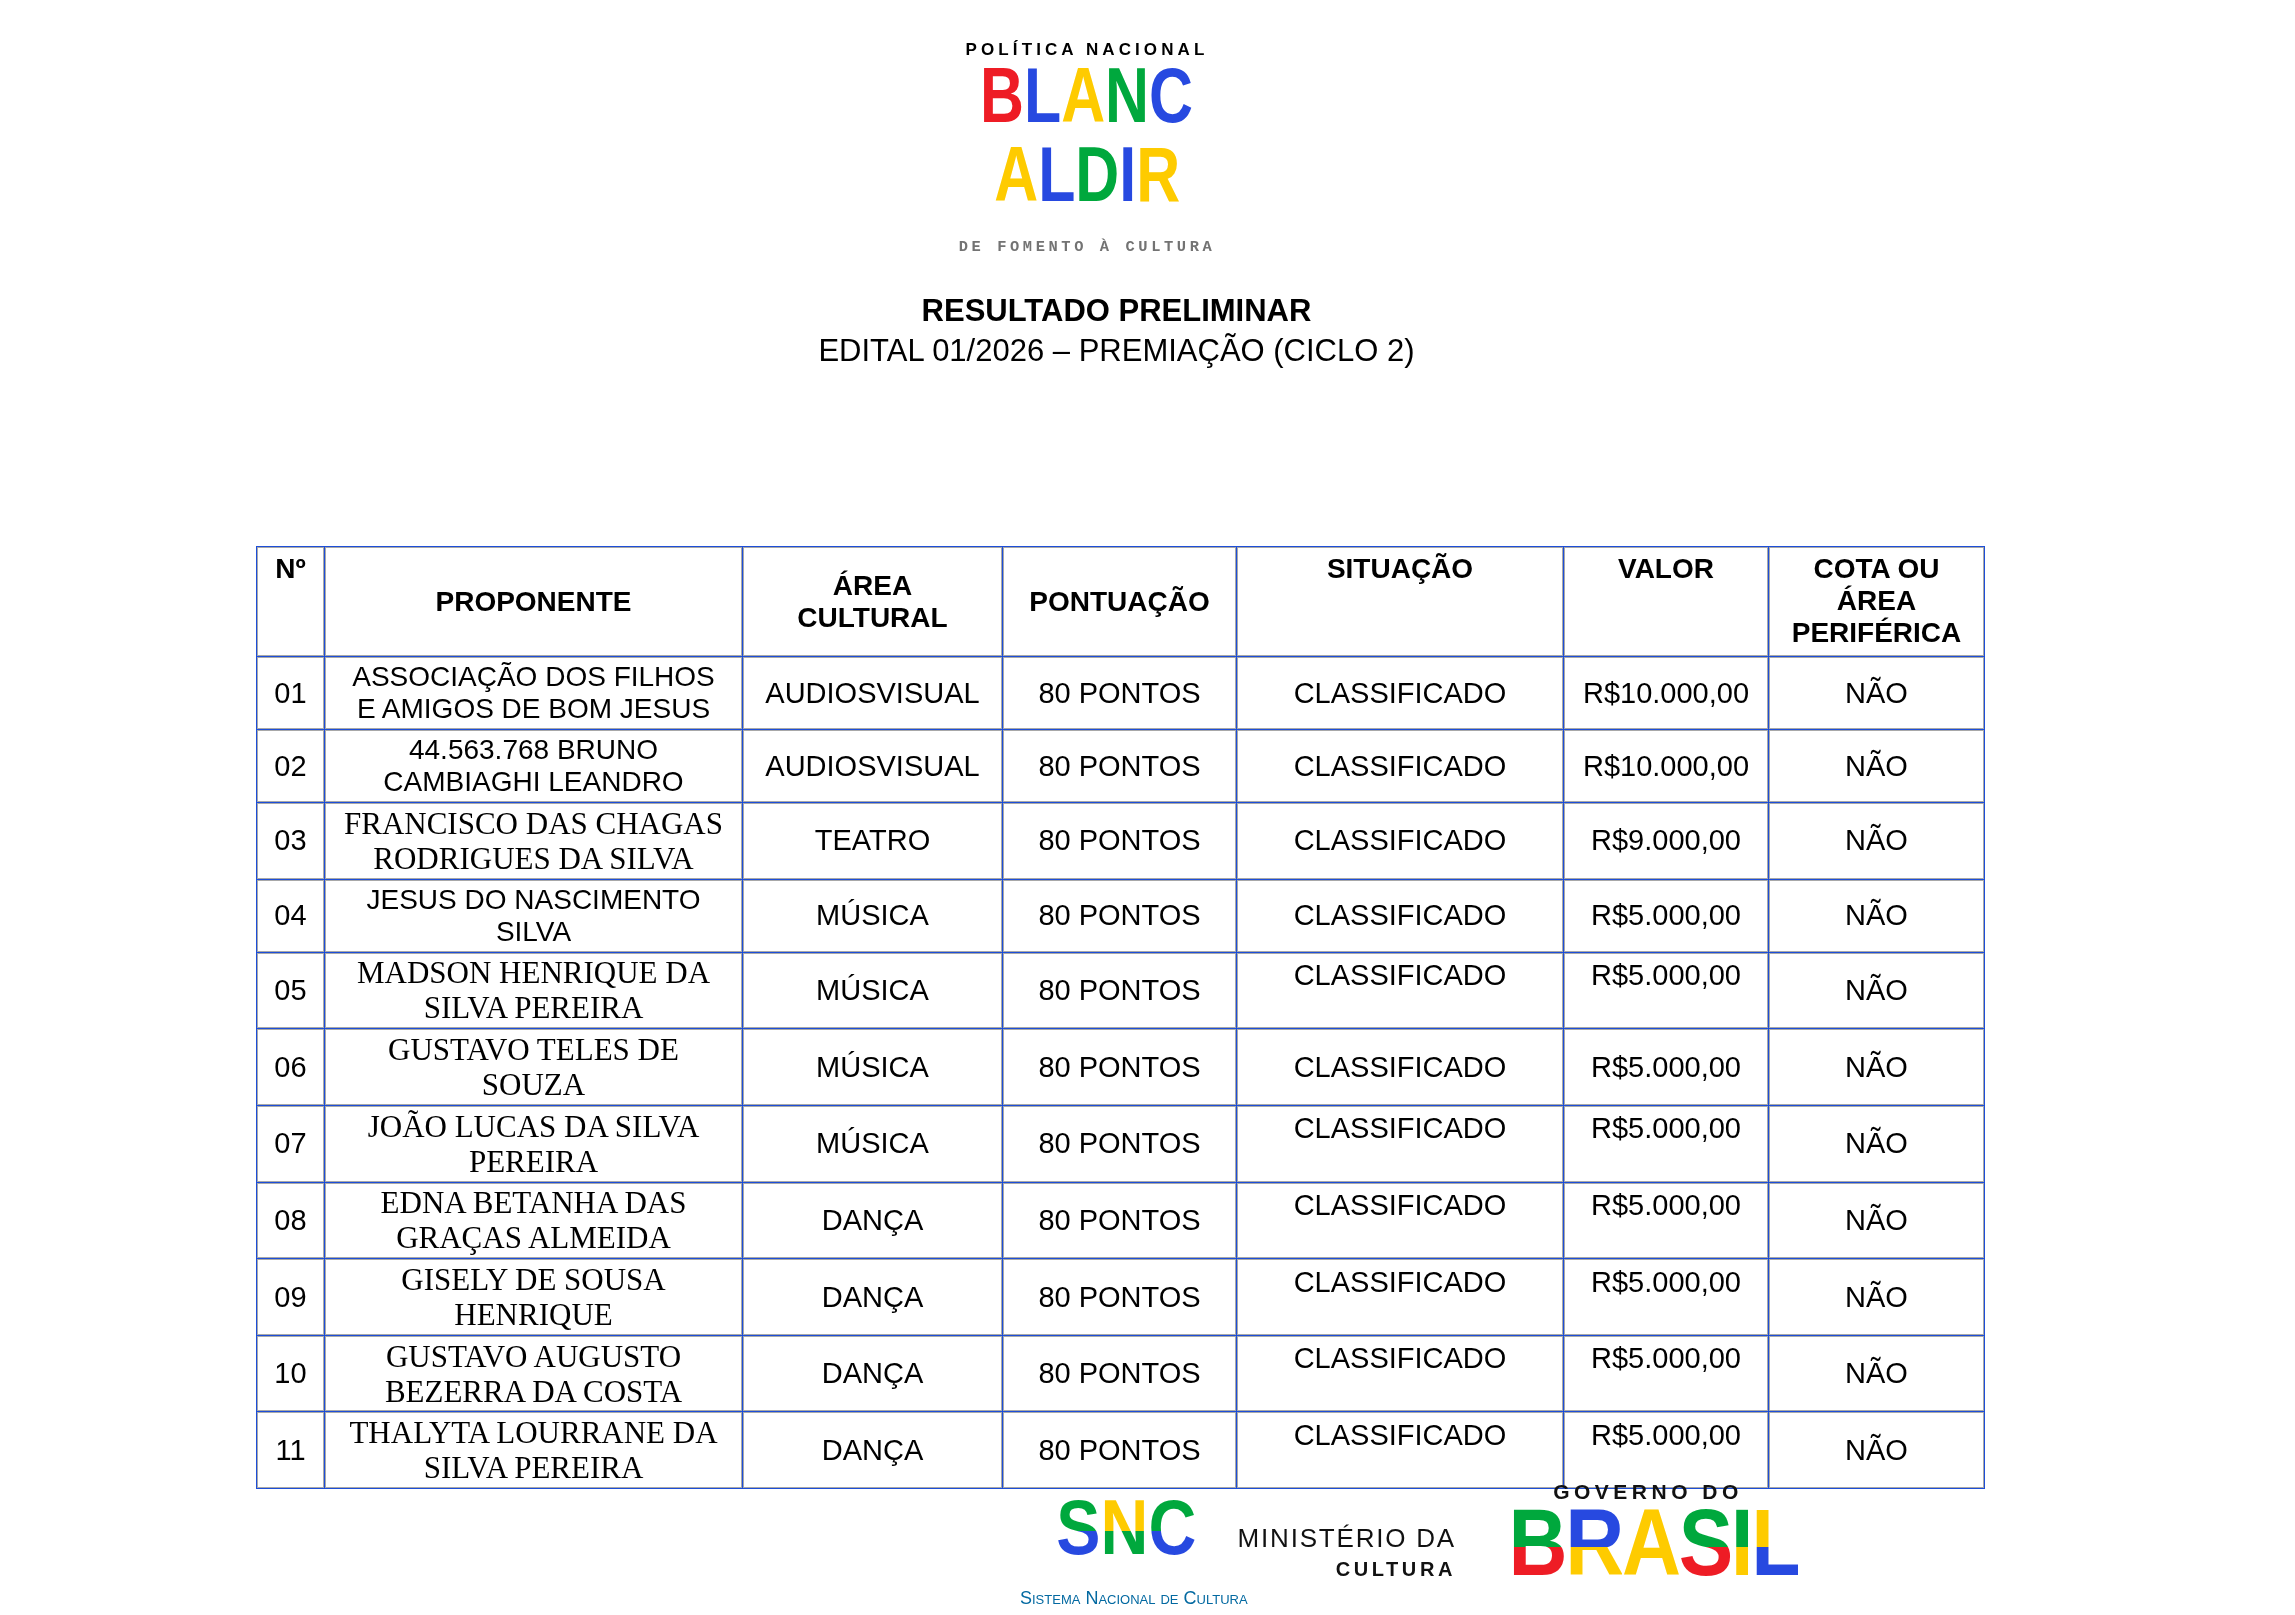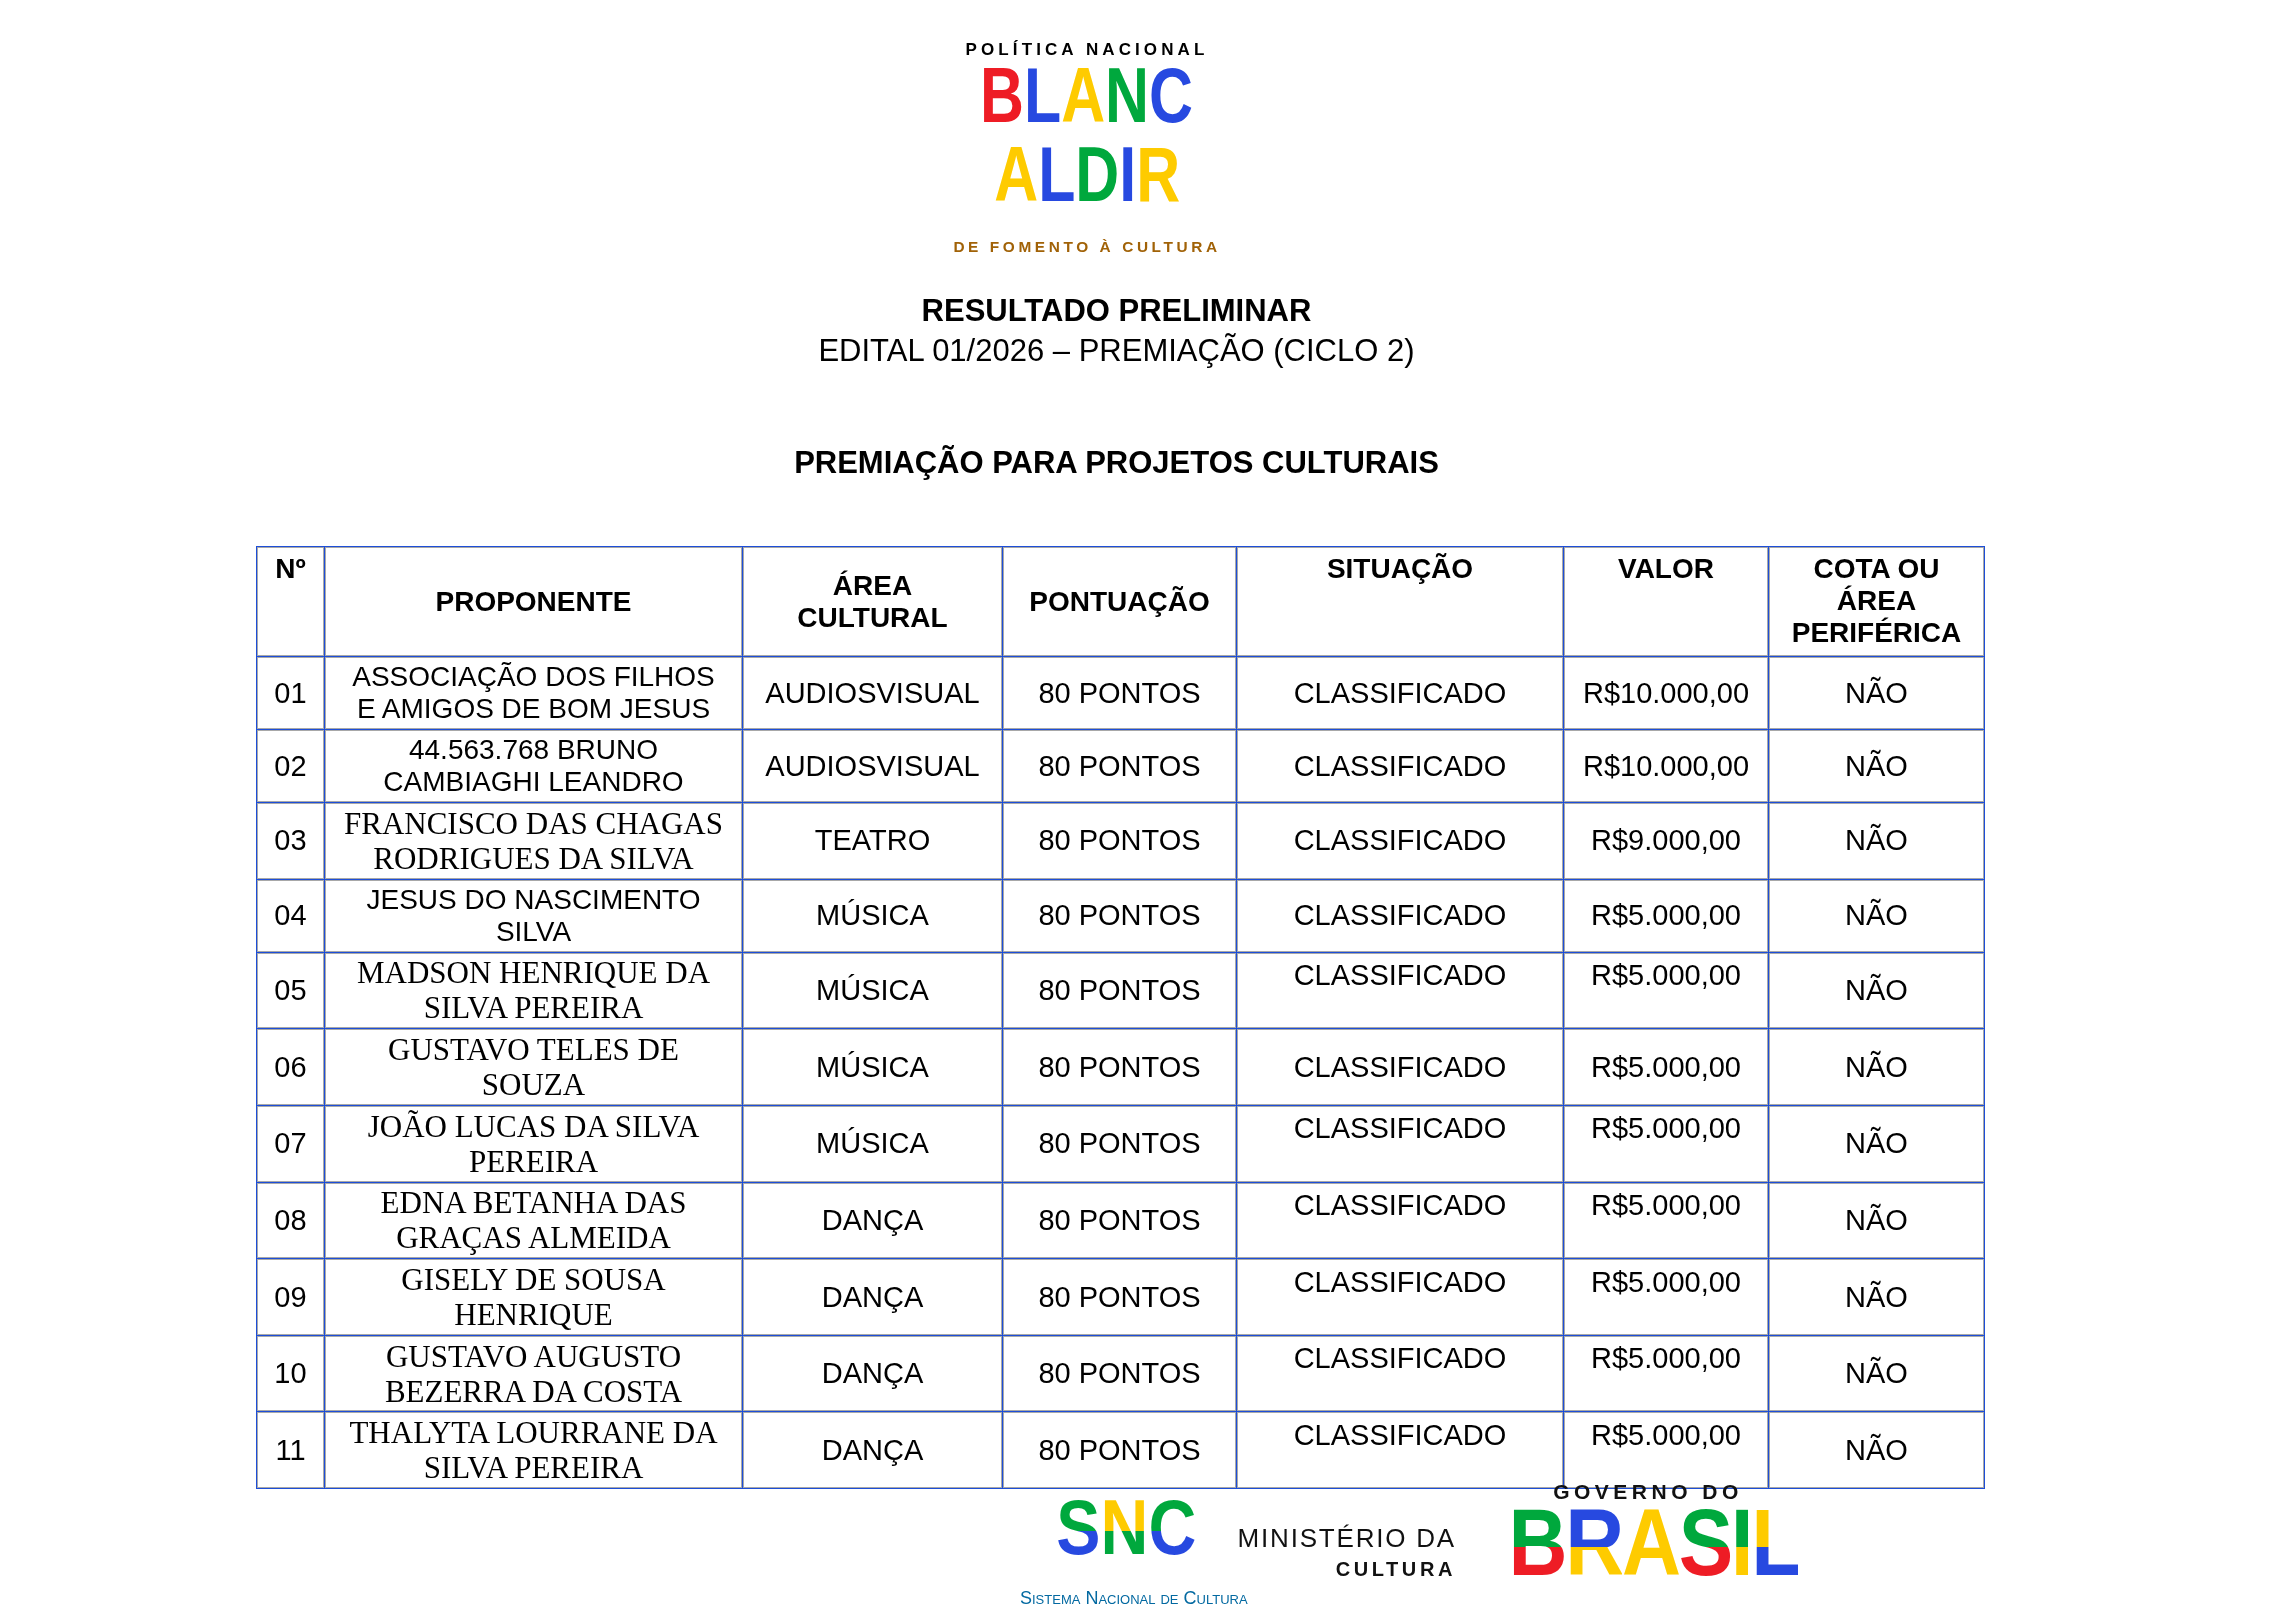--- a/index.html
+++ b/index.html
@@ -5,21 +5,21 @@
   html,body{margin:0;padding:0;background:#ffffff;}
   .page{position:relative;width:2296px;height:1616px;background:#ffffff;overflow:hidden;
         font-family:"Liberation Sans",sans-serif;color:#000;}
 
   
   .logo-block{position:absolute;top:40px;left:924px;width:326px;text-align:center;}
   .logo-top{font-size:17px;font-weight:bold;letter-spacing:4.1px;color:#000000;margin-bottom:7.2px;white-space:nowrap;}
   .logo-line{line-height:57px;white-space:nowrap;}
   .logo-line .scale{display:inline-block;transform:scaleX(0.78);transform-origin:center;
     font-weight:800;font-size:78px;letter-spacing:0px;}
-  .logo-bottom{font-size:15.4px;font-weight:bold;letter-spacing:3.6px;color:#a16207;margin-top:12.7px;white-space:nowrap;}
+  .logo-bottom{font-size:15.4px;font-weight:bold;letter-spacing:3.6px;color:#737373;margin-top:12.7px;white-space:nowrap;font-family:Liberation Mono, monospace;}
 
   
   .title{position:absolute;left:256px;width:1721px;text-align:center;font-size:31px;line-height:36px;}
   .t1{top:293px;font-weight:bold;}
   .t2{top:333px;font-weight:normal;}
   .t3{top:445px;font-weight:bold;}
 
   
   table.results{position:absolute;left:256px;top:546px;width:1721px;
     border-collapse:separate;border-spacing:1.8px;table-layout:fixed;background:#1d4ed8;}
@@ -61,21 +61,20 @@
 
   <div class="logo-block">
     <div class="logo-top">POLÍTICA NACIONAL</div>
     <div class="logo-line"><span class="scale"><span style="color: rgb(238, 28, 37);">B</span><span style="color: rgb(39, 73, 224);">L</span><span style="color: rgb(254, 203, 0);">A</span><span style="color: rgb(0, 168, 61);">N</span><span style="color: rgb(39, 73, 224);">C</span></span></div>
     <div class="logo-line"><span class="scale"><span style="color: rgb(254, 203, 0);">A</span><span style="color: rgb(39, 73, 224);">L</span><span style="color: rgb(0, 168, 61);">D</span><span style="color: rgb(39, 73, 224);">I</span><span style="color: rgb(254, 203, 0);">R</span></span></div>
     <div class="logo-bottom">DE FOMENTO À CULTURA</div>
   </div>
 
   <div class="title t1">RESULTADO PRELIMINAR</div>
   <div class="title t2">EDITAL 01/2026 – PREMIAÇÃO (CICLO 2)</div>
-  <div class="title t3">PREMIAÇÃO PARA PROJETOS CULTURAIS</div>
 
   <table class="results">
     <colgroup>
       <col style="width:67px">
         <col style="width:417px">
         <col style="width:259px">
       <col style="width:233px">
         <col style="width:326px">
         <col style="width:204px">
         <col style="width:215px">

